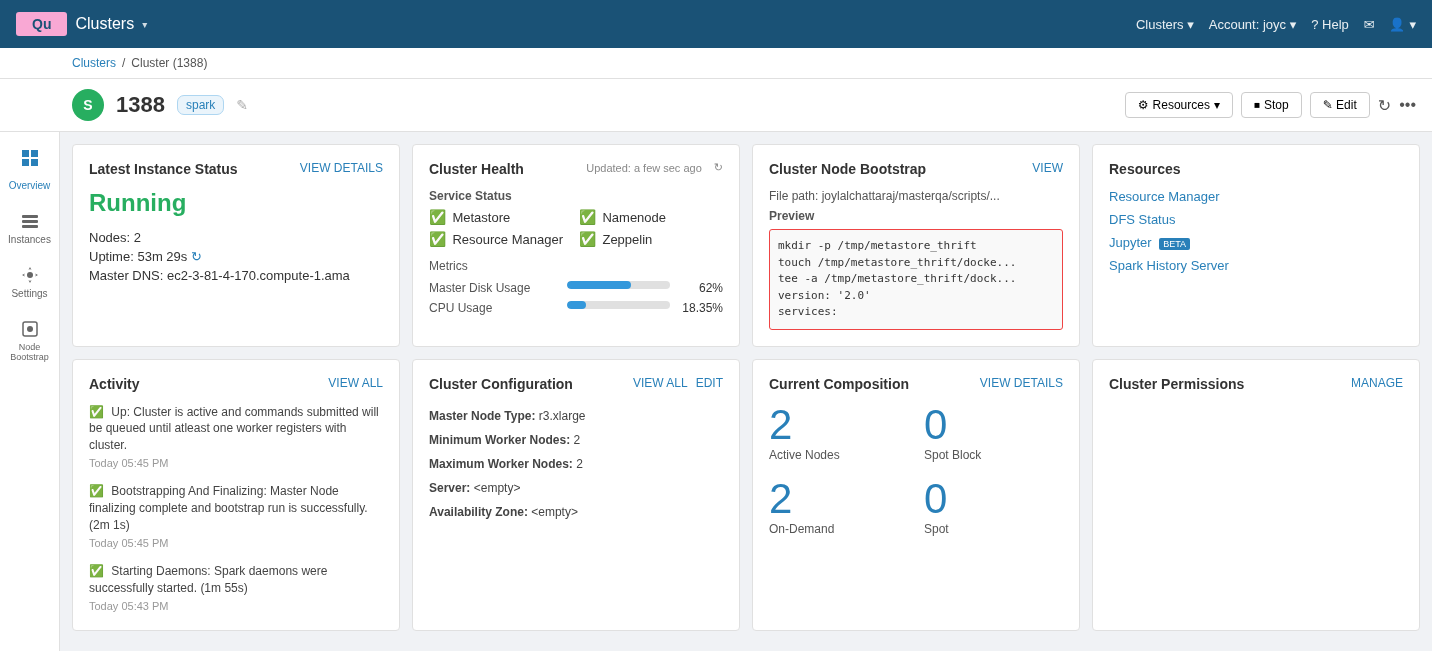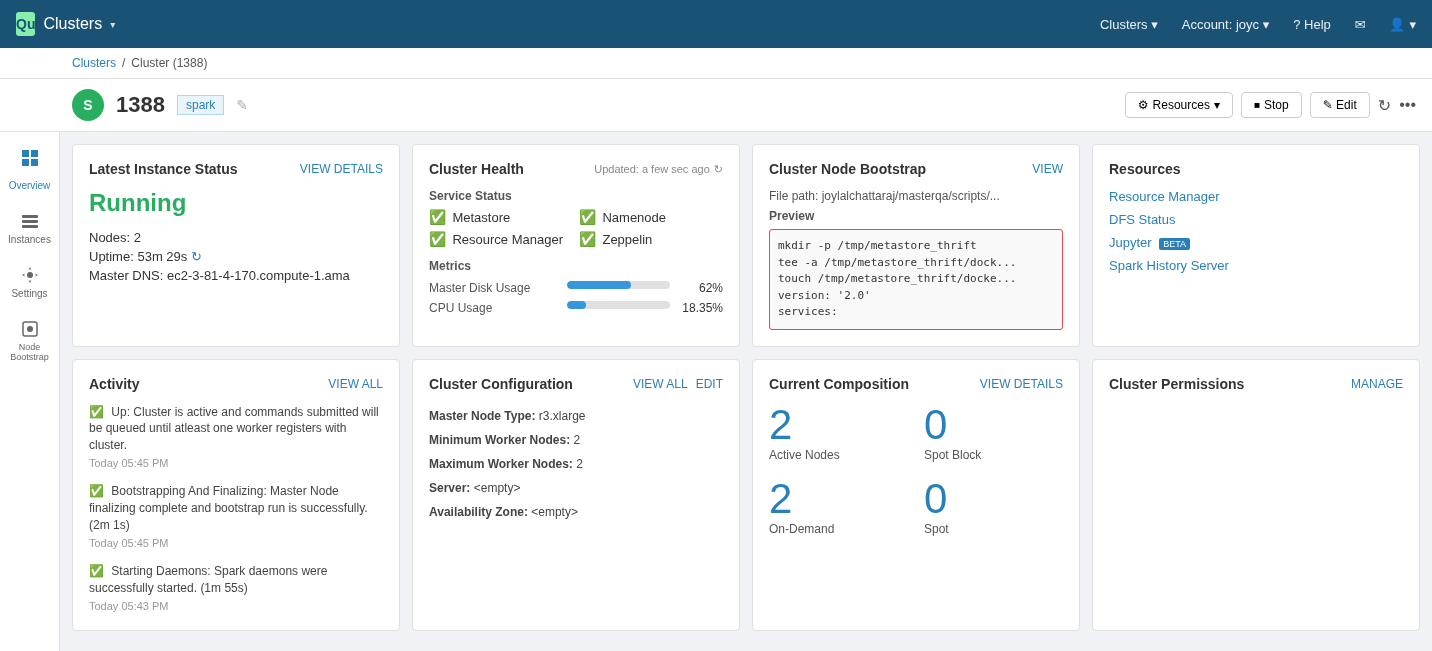--- a/index.html
+++ b/index.html
@@ -10,30 +10,30 @@
       background: #1a5276;
       height: 48px;
       display: flex;
       align-items: center;
       padding: 0 16px;
       color: white;
       justify-content: space-between;
     }
     .topnav-left { display: flex; align-items: center; gap: 8px; }
     .topnav-logo {
-      background: #86efac;
+      background: #f9a8d4;
       color: #1a5276;
       font-weight: bold;
       font-size: 14px;
-      padding: 4px 0;
+      padding: 4px 16px;
       border-radius: 3px;
     }
     .topnav-title { font-size: 16px; font-weight: 500; color: white; }
     .topnav-chevron { font-size: 10px; opacity: 0.8; }
-    .topnav-right { display: flex; align-items: center; gap: 24px; font-size: 13px; }
+    .topnav-right { display: flex; align-items: center; gap: 15px; font-size: 13px; }
     .topnav-right span { cursor: pointer; opacity: 0.9; }
 
     
     .breadcrumb {
       background: white;
       padding: 8px 16px 8px 72px;
       border-bottom: 1px solid #e0e0e0;
       font-size: 12px;
       color: #555;
       display: flex;
@@ -57,21 +57,21 @@
       background: #27ae60;
       border-radius: 50%;
       display: flex; align-items: center; justify-content: center;
       color: white; font-weight: bold; font-size: 14px;
     }
     .cluster-name { font-size: 22px; font-weight: 600; color: #333; }
     .cluster-tag {
       background: #eaf4fb;
       color: #2980b9;
       border: 1px solid #aed6f1;
-      border-radius: 0;
+      border-radius: 7px;
       padding: 2px 8px;
       font-size: 12px;
     }
     .edit-icon { color: #aaa; cursor: pointer; font-size: 14px; }
     .cluster-header-right { display: flex; align-items: center; gap: 12px; }
     .btn-resources {
       border: 1px solid #ccc;
       background: white;
       padding: 5px 12px;
       border-radius: 4px;
@@ -141,37 +141,37 @@
     
     .card {
       background: white;
       border: 1px solid #e0e0e0;
       border-radius: 4px;
       padding: 16px;
     }
     .card-header {
       display: flex;
       justify-content: space-between;
-      align-items: center;
+      align-items: flex-start;
       margin-bottom: 12px;
     }
     .card-title { font-size: 14px; font-weight: 600; color: #333; }
     .card-link { color: #2980b9; font-size: 12px; cursor: pointer; text-decoration: none; }
 
     
     .status-running { color: #27ae60; font-size: 24px; font-weight: 700; line-height: 1.2; margin-bottom: 12px; }
     .status-info { font-size: 13px; color: #333; margin-bottom: 4px; }
     .status-info span { font-weight: 500; }
 
     
-    .health-update { font-size: 11px; color: #888; display: flex; align-items: center; gap: 4px; }
+    .health-update { font-size: 11px; color: #888; display: flex; align-items: center; gap: 12px; }
     .service-grid { display: grid; grid-template-columns: 1fr 1fr; gap: 6px; margin-bottom: 12px; }
     .service-item { display: flex; align-items: center; gap: 6px; font-size: 13px; }
     .check-icon { color: #27ae60; font-size: 14px; }
-    .metrics-title { font-size: 12px; font-weight: 700; color: #555; margin-bottom: 8px; }
+    .metrics-title { font-size: 12px; font-weight: 400; color: #555; margin-bottom: 8px; }
     .metric-row { display: flex; align-items: flex-start; gap: 8px; margin-bottom: 6px; }
     .metric-label { font-size: 12px; color: #555; width: 130px; }
     .progress-bar { flex: 1; height: 8px; background: #e0e0e0; border-radius: 4px; overflow: hidden; }
     .progress-fill { height: 100%; background: #3498db; border-radius: 4px; }
     .metric-value { font-size: 12px; color: #333; width: 45px; text-align: right; }
 
     
     .file-path { font-size: 12px; color: #555; margin-bottom: 6px; }
     .preview-label { font-size: 12px; font-weight: 600; color: #555; margin-bottom: 6px; }
     .code-preview {
@@ -377,22 +377,22 @@
 
     <div class="card">
       <div class="card-header">
         <span class="card-title">Cluster Node Bootstrap</span>
         <a class="card-link">VIEW</a>
       </div>
       <div class="file-path">File path: joylalchattaraj/masterqa/scripts/...</div>
       <div class="preview-label">Preview</div>
       <div class="code-preview">
         <div>mkdir -p /tmp/metastore_thrift</div>
+        <div>touch /tmp/metastore_thrift/docke...</div>
         <div>tee -a /tmp/metastore_thrift/dock...</div>
-        <div>touch /tmp/metastore_thrift/docke...</div>
         <div>version: '2.0'</div>
         <div>services:</div>
       </div>
     </div>
 
     <div class="card">
       <div class="card-header">
         <span class="card-title">Resources</span>
       </div>
       <div class="resources-list">

